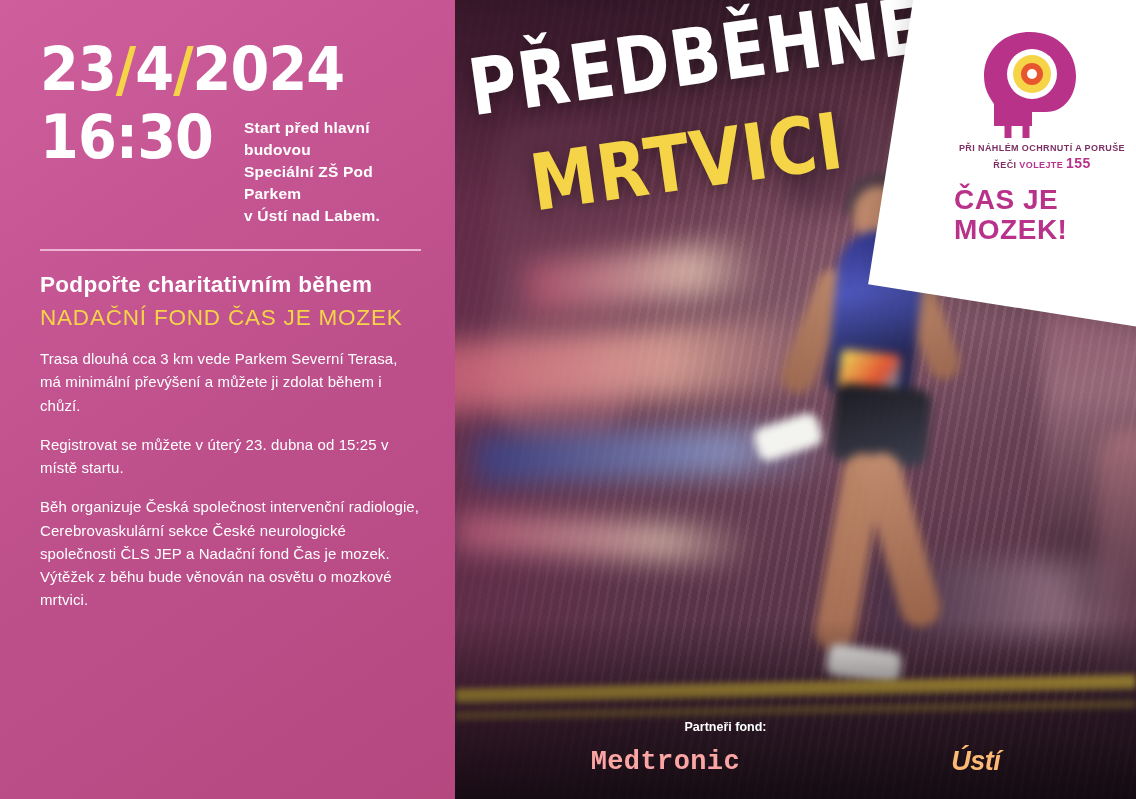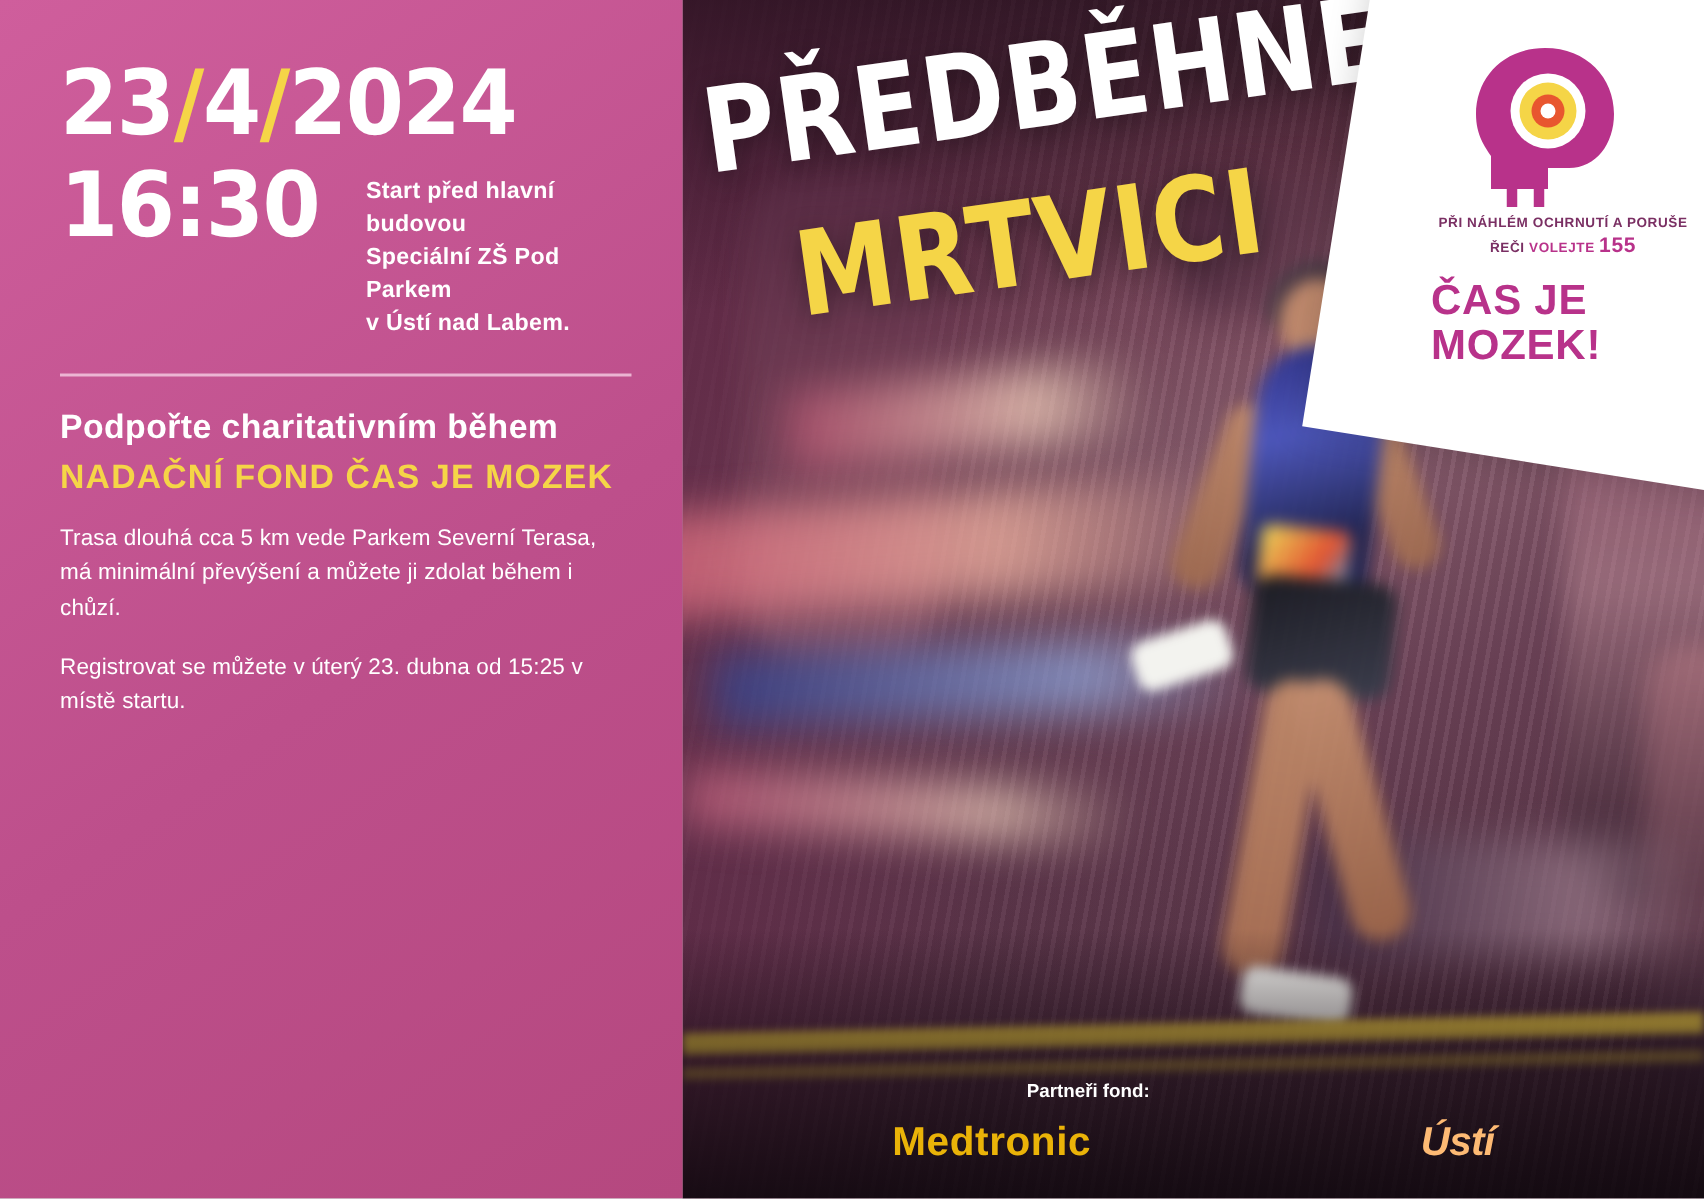--- a/index.html
+++ b/index.html
@@ -75,21 +75,21 @@
   .support-line {
     margin-top: 20px;
     font-size: 22.5px;
     font-weight: bold;
     letter-spacing: 0.3px;
     line-height: 1.2;
   }
   .fund-line {
     margin-top: 6px;
     font-size: 22.5px;
-    font-weight: bold;
+    font-weight: normal;
     color: #f5d547;
     letter-spacing: 0.8px;
     line-height: 1.2;
   }
 
   .fee-line {
     margin-top: 34px;
     font-size: 27px;
     font-weight: bold;
     letter-spacing: 1.4px;
@@ -353,21 +353,22 @@
   .partner-row {
     display: flex;
     align-items: center;
     justify-content: space-around;
     padding: 0 30px;
   }
   .partner-medtronic {
     font-size: 27px;
     font-weight: bold;
     letter-spacing: 0.4px;
-    color: #eab308;
+    color: #fca5a5;
+    font-family: Liberation Mono, monospace;
   }
   .partner-kz {
     display: flex;
     align-items: center;
     gap: 8px;
   }
   .kz-mark {
     font-size: 26px;
     font-weight: bold;
     color: #ffffff;
@@ -402,22 +403,23 @@
 Speciální ZŠ Pod Parkem
 v Ústí nad Labem.</div>
     </div>
 
     <div class="divider"></div>
 
     <div class="support-line">Podpořte charitativním během</div>
     <div class="fund-line">NADAČNÍ FOND ČAS JE MOZEK</div>
 
 
-    <div class="body-para">Trasa dlouhá cca 5 km vede Parkem Severní Terasa, má minimální převýšení a můžete ji zdolat během i chůzí.</div>
+    <div class="body-para">Trasa dlouhá cca 3 km vede Parkem Severní Terasa, má minimální převýšení a můžete ji zdolat během i chůzí.</div>
     <div class="body-para">Registrovat se můžete v úterý 23. dubna od 15:25 v místě startu.</div>
+    <div class="body-para">Běh organizuje Česká společnost intervenční radiologie, Cerebrovaskulární sekce České neurologické společnosti ČLS JEP a Nadační fond Čas je mozek. Výtěžek z běhu bude věnován na osvětu o mozkové mrtvici.</div>
 
   </div>
 
   <div class="photo-area">
     <div class="photo-bg"></div>
 
     <div class="blur-streak s4"></div>
     <div class="side-runner sr3"></div>
     <div class="blur-streak s6"></div>
     <div class="blur-streak s1"></div>

